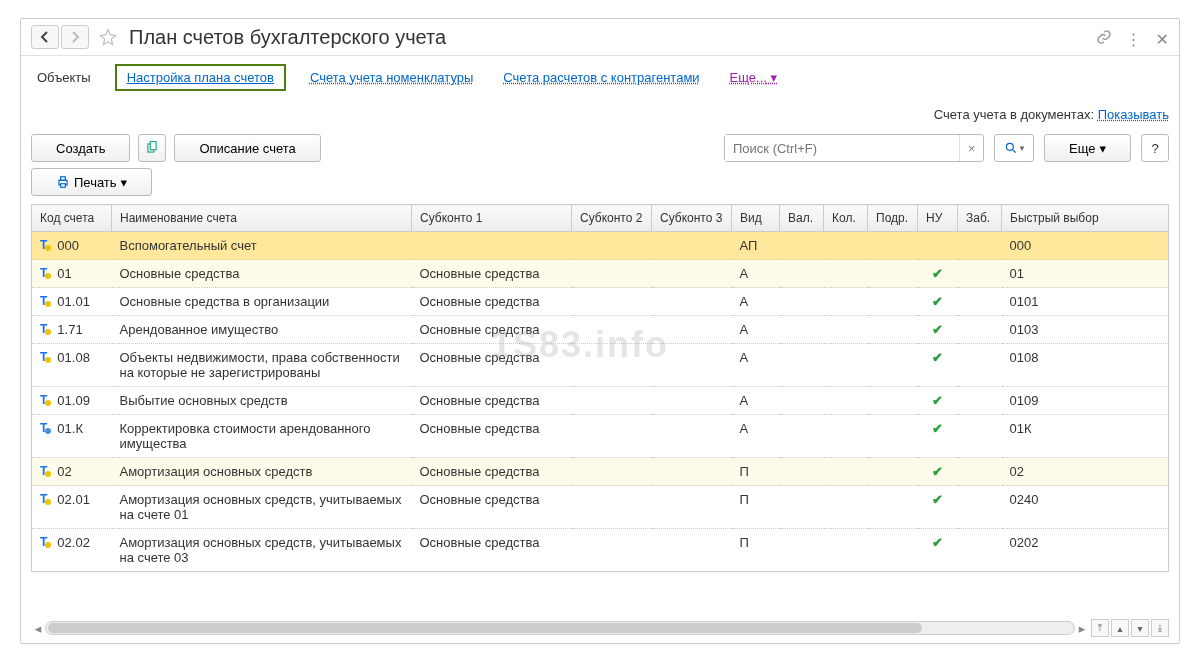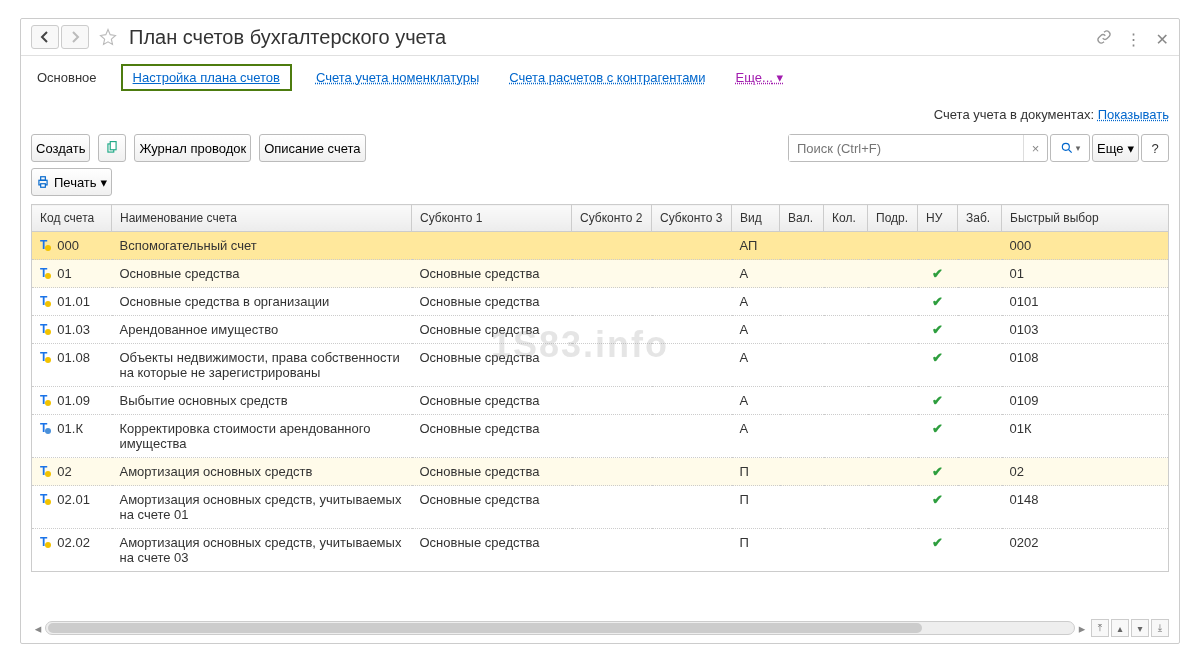--- a/index.html
+++ b/index.html
@@ -22,23 +22,23 @@
 .tab.active { color: #333; text-decoration: none; }
 .tab.highlighted { border: 2px solid #4d7c0f; padding: 4px 10px; text-decoration: underline; }
 .tab-more { color: #a21caf; cursor: pointer; }
 
 
 .info-row { padding: 6px 10px; font-size: 13px; text-align: right; }
 .info-row a { color: #0066cc; text-decoration: underline dotted; cursor: pointer; }
 
 
 .toolbar { display: flex; align-items: center; padding: 6px 10px; gap: 8px; flex-wrap: wrap; }
-.btn { border: 1px solid #bbb; background: linear-gradient(#fff, #f0f0f0); border-radius: 3px; padding: 4px 4px; cursor: pointer; font-size: 13px; display: inline-flex; align-items: center; gap: 4px; height: 28px; }
+.btn { border: 1px solid #bbb; background: linear-gradient(#fff, #f0f0f0); border-radius: 3px; padding: 4px 24px; cursor: pointer; font-size: 13px; display: inline-flex; align-items: center; gap: 4px; height: 28px; }
 .btn.icon-only { padding: 4px 6px; }
-.toolbar-right { margin-left: auto; display: flex; align-items: center; gap: 2px; }
+.toolbar-right { margin-left: auto; display: flex; align-items: center; gap: 10px; }
 .search-box { display: flex; border: 1px solid #bbb; border-radius: 3px; width: 260px; height: 28px; background: #fff; }
 .search-box input { border: none; flex: 1; padding: 0 8px; outline: none; font-size: 13px; color: #999; }
 .search-box .clear { width: 24px; display: flex; align-items: center; justify-content: center; color: #888; border-left: 1px solid #ddd; cursor: pointer; }
 .search-btn { border: 1px solid #bbb; border-radius: 3px; width: 40px; height: 28px; display: flex; align-items: center; justify-content: center; cursor: pointer; background: #fff; }
 .help-btn { width: 28px; height: 28px; border: 1px solid #bbb; border-radius: 3px; display: flex; align-items: center; justify-content: center; cursor: pointer; background: #fff; }
 
 
 .print-row { padding: 0 10px 8px 10px; }
 
 
@@ -93,41 +93,40 @@
               <path d="M10 14a5 5 0 0 0 7 0l3-3a5 5 0 0 0-7-7l-1 1"></path>
               <path d="M14 10a5 5 0 0 0-7 0l-3 3a5 5 0 0 0 7 7l1-1"></path>
             </svg>
         </span>
         <span>⋮</span>
         <span>✕</span>
       </div>
     </div>
 
     <div class="tabrow">
-      <span class="tab active">Основное</span>
+      <span class="tab active">Объекты</span>
       <span class="tab highlighted">Настройка плана счетов</span>
       <span class="tab">Счета учета номенклатуры</span>
       <span class="tab">Счета расчетов с контрагентами</span>
       <span class="tab tab-more"><span>Еще...</span> ▾</span>
     </div>
 
     <div class="info-row">
       <span>Счета учета в документах:</span>
       <a>Показывать</a>
     </div>
 
     <div class="toolbar">
       <button class="btn">Создать</button>
       <button class="btn icon-only">
         <svg width="14" height="14" viewBox="0 0 24 24">
             <rect x="5" y="5" width="10" height="14" fill="none" stroke="#2a8" stroke-width="2"></rect>
             <rect x="9" y="1" width="10" height="14" fill="#fff" stroke="#2a8" stroke-width="2"></rect>
           </svg>
       </button>
-      <button class="btn">Журнал проводок</button>
       <button class="btn">Описание счета</button>
       <div class="toolbar-right">
         <div class="search-box">
           <input type="text" placeholder="Поиск (Ctrl+F)" style="">
           <span class="clear">×</span>
         </div>
         <div class="search-btn">
           <svg width="14" height="14" viewBox="0 0 24 24" fill="none" stroke="#06c" stroke-width="2">
               <circle cx="10" cy="10" r="6"></circle>
               <line x1="15" y1="15" x2="20" y2="20"></line>
@@ -237,21 +236,21 @@
               <td></td>
               <td></td>
               <td class="check">✔</td>
               <td></td>
               <td>0101</td>
             </tr>
             <tr>
               <td>
                 <div class="code-cell">
                   <span class="t-icon">T<span class="dot y"></span></span>
-                  <span>01.03</span>
+                  <span>1.71</span>
                 </div>
               </td>
               <td>Арендованное имущество</td>
               <td>Основные средства</td>
               <td></td>
               <td></td>
               <td>А</td>
               <td></td>
               <td></td>
               <td></td>
@@ -345,21 +344,21 @@
               <td>Амортизация основных средств, учитываемых на счете 01</td>
               <td>Основные средства</td>
               <td></td>
               <td></td>
               <td>П</td>
               <td></td>
               <td></td>
               <td></td>
               <td class="check">✔</td>
               <td></td>
-              <td>0148</td>
+              <td>0240</td>
             </tr>
             <tr>
               <td>
                 <div class="code-cell">
                   <span class="t-icon">T<span class="dot y"></span></span>
                   <span>02.02</span>
                 </div>
               </td>
               <td>Амортизация основных средств, учитываемых на счете 03</td>
               <td>Основные средства</td>

